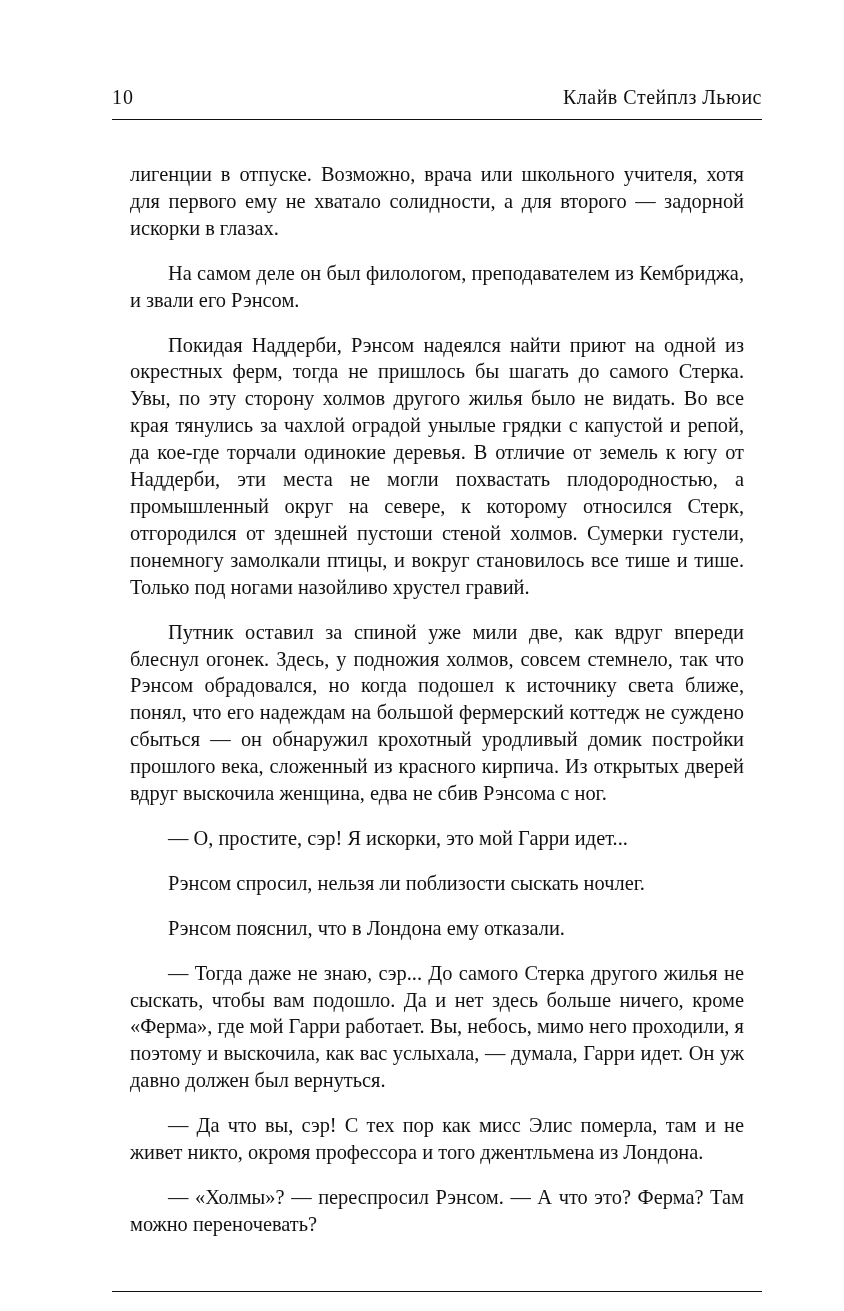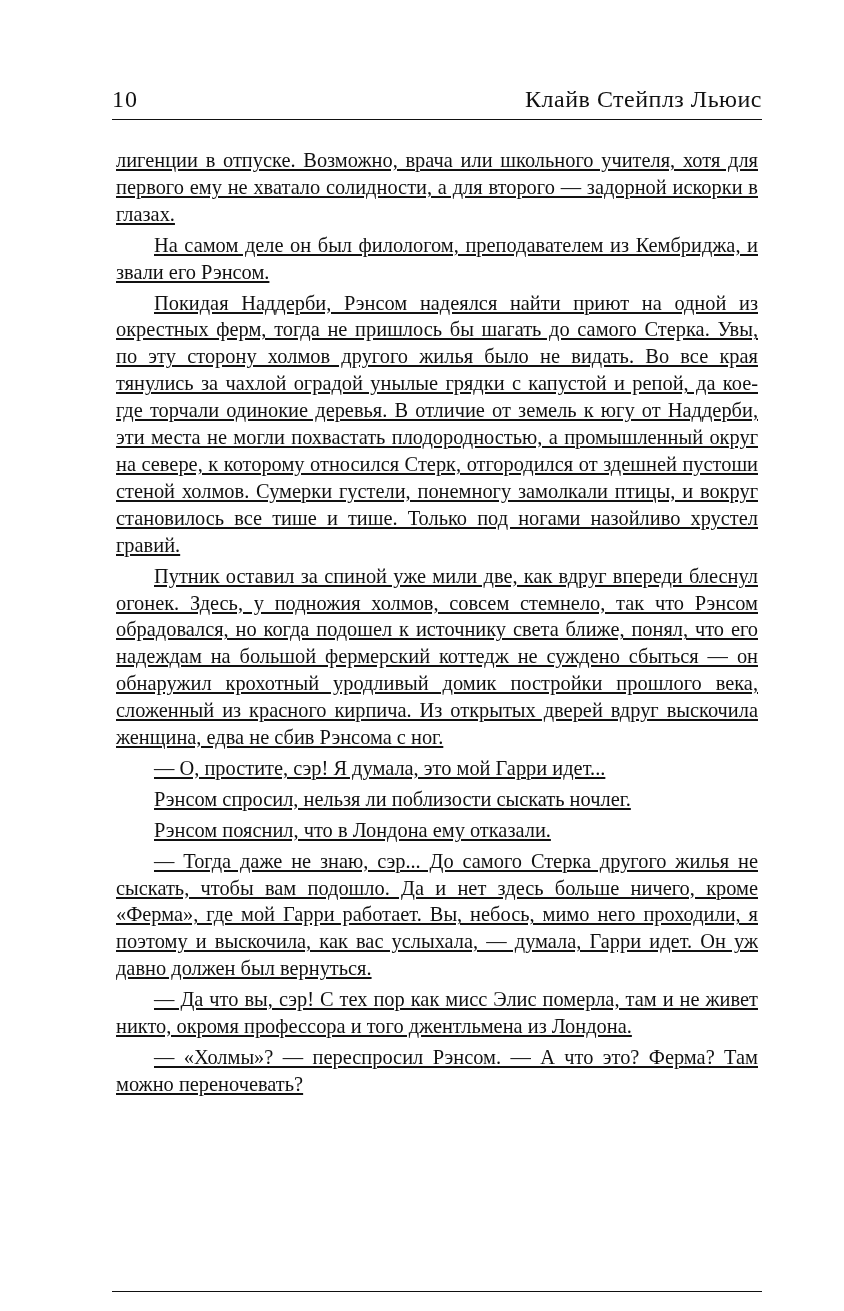--- a/index.html
+++ b/index.html
@@ -17,21 +17,21 @@
     overflow: hidden;
   }
   .header {
     position: absolute;
     left: 112px;
     right: 82px;
     top: 86px;
     display: flex;
     justify-content: space-between;
     align-items: baseline;
-    font-size: 24px;
+    font-size: 20px;
   }
   .page-number {
     font-style: normal;
     letter-spacing: 1px;
   }
   .running-title {
     letter-spacing: 0.5px;
   }
   .header-rule {
     position: absolute;
@@ -45,23 +45,22 @@
     left: 112px;
     right: 82px;
     top: 143px;
     font-size: 20.4px;
     line-height: 26.9px;
     text-align: justify;
     hyphens: auto;
     -webkit-hyphens: auto;
   }
   .body-text p {
-    margin: 4px;
+    margin: 18px;
     padding: 0;
-    text-decoration: underline;
   }
   .body-text p.indent {
     text-indent: 38px;
   }
   .footer-rule {
     position: absolute;
     left: 112px;
     right: 82px;
     top: 1291px;
     border-top: 1px solid #111111;
@@ -77,21 +76,21 @@
     <span class="running-title">Клайв Стейплз Льюис</span>
   </div>
 
   <div class="header-rule"></div>
 
   <main class="body-text" id="body-text">
       <p class="">лигенции в отпуске. Возможно, врача или школьного учителя, хотя для первого ему не хватало солидности, а для второго — задорной искорки в глазах.</p>
       <p class="indent">На самом деле он был филологом, преподавателем из Кембриджа, и звали его Рэнсом.</p>
       <p class="indent">Покидая Наддерби, Рэнсом надеялся найти приют на одной из окрестных ферм, тогда не пришлось бы шагать до самого Стерка. Увы, по эту сторону холмов другого жилья было не видать. Во все края тянулись за чахлой оградой унылые грядки с капустой и репой, да кое-где торчали одинокие деревья. В отличие от земель к югу от Наддерби, эти места не могли похвастать плодородностью, а промышленный округ на севере, к которому относился Стерк, отгородился от здешней пустоши стеной холмов. Сумерки густели, понемногу замолкали птицы, и вокруг становилось все тише и тише. Только под ногами назойливо хрустел гравий.</p>
       <p class="indent">Путник оставил за спиной уже мили две, как вдруг впереди блеснул огонек. Здесь, у подножия холмов, совсем стемнело, так что Рэнсом обрадовался, но когда подошел к источнику света ближе, понял, что его надеждам на большой фермерский коттедж не суждено сбыться — он обнаружил крохотный уродливый домик постройки прошлого века, сложенный из красного кирпича. Из открытых дверей вдруг выскочила женщина, едва не сбив Рэнсома с ног.</p>
-      <p class="indent">— О, простите, сэр! Я думала, это мой Гарри идет...</p>
+      <p class="indent">— О, простите, сэр! Я искорки, это мой Гарри идет...</p>
       <p class="indent">Рэнсом спросил, нельзя ли поблизости сыскать ночлег.</p>
       <p class="indent">Рэнсом пояснил, что в Лондона ему отказали.</p>
       <p class="indent">— Тогда даже не знаю, сэр... До самого Стерка другого жилья не сыскать, чтобы вам подошло. Да и нет здесь больше ничего, кроме «Ферма», где мой Гарри работает. Вы, небось, мимо него проходили, я поэтому и выскочила, как вас услыхала, — думала, Гарри идет. Он уж давно должен был вернуться.</p>
       <p class="indent">— Да что вы, сэр! С тех пор как мисс Элис померла, там и не живет никто, окромя профессора и того джентльмена из Лондона.</p>
       <p class="indent">— «Холмы»? — переспросил Рэнсом. — А что это? Ферма? Там можно переночевать?</p>
     </main>
 
   <div class="footer-rule"></div>
 
 </div>

